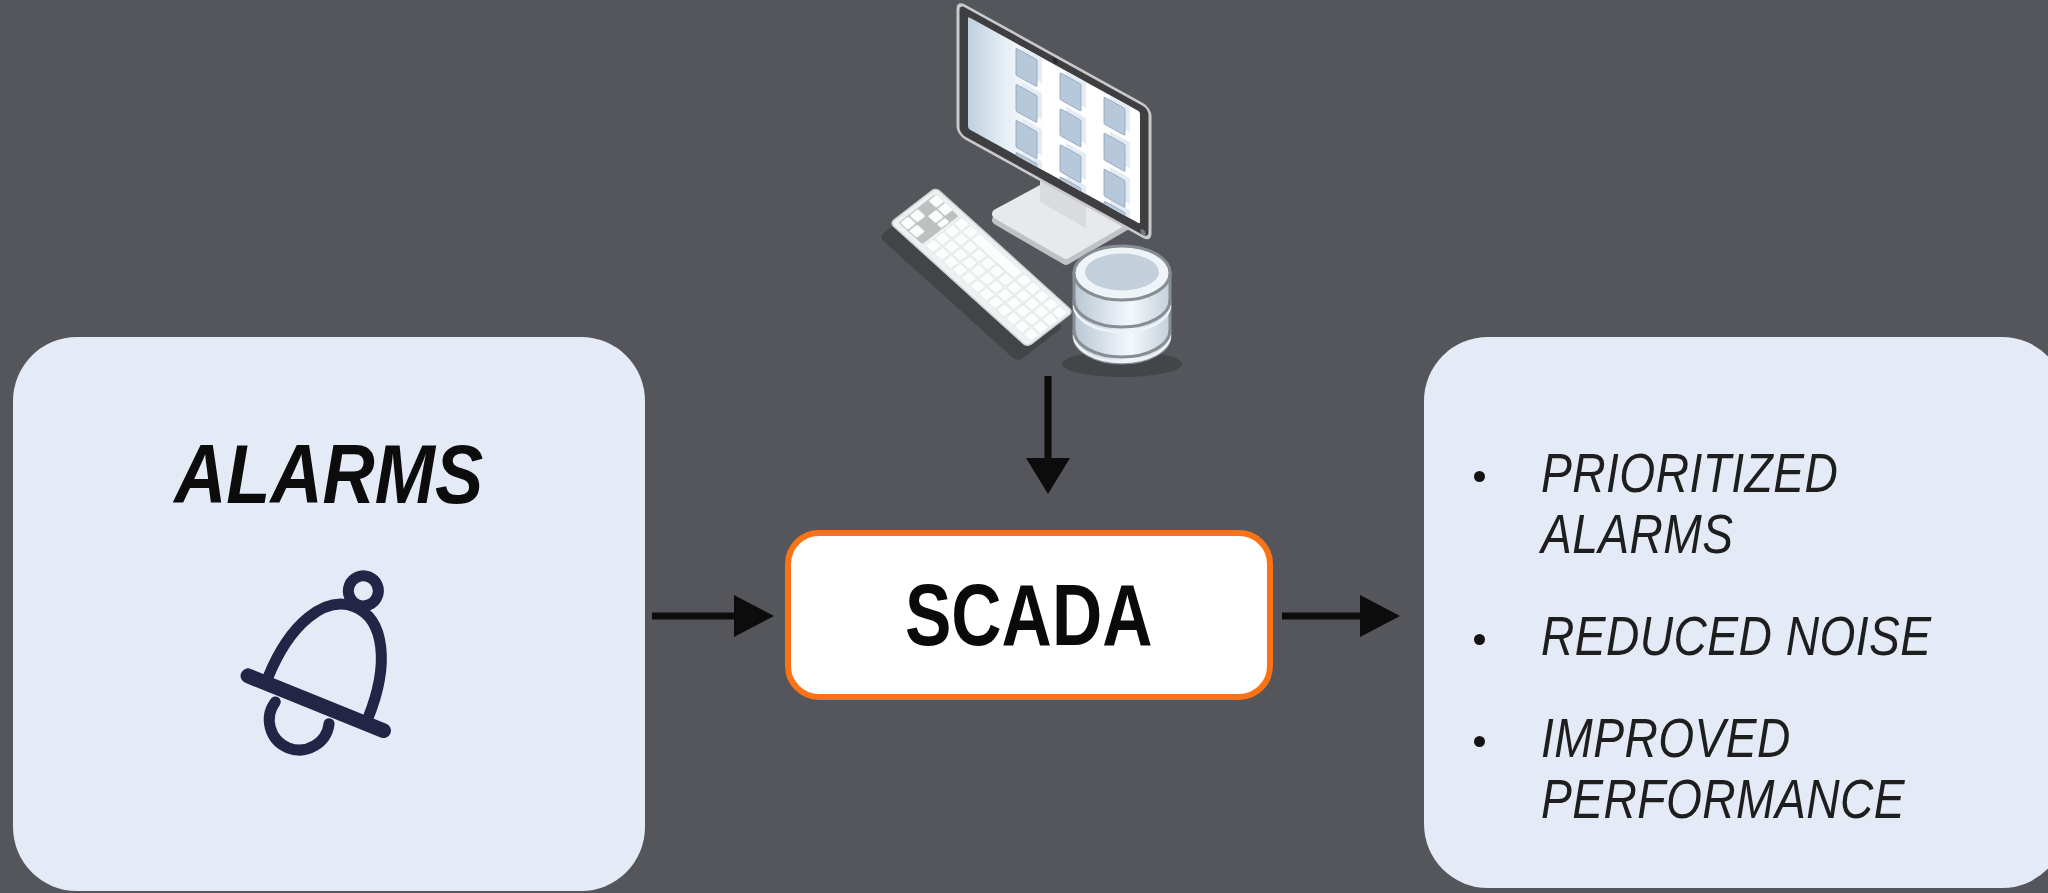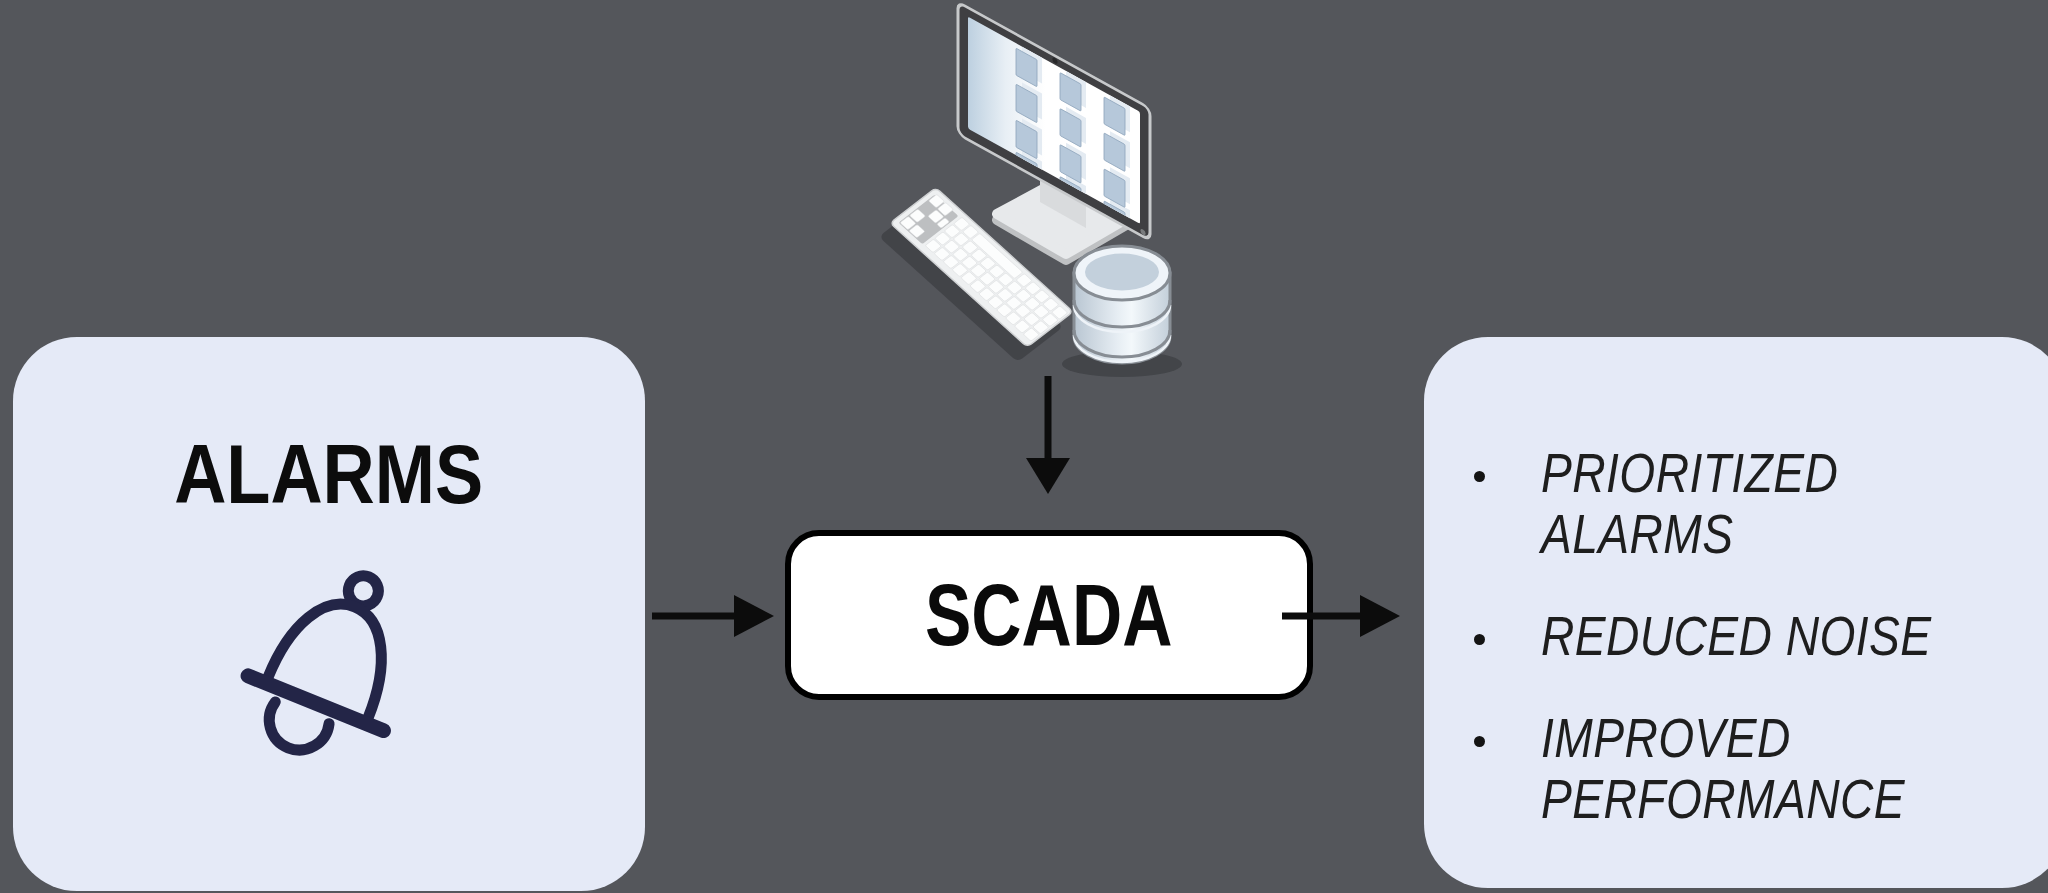--- a/index.html
+++ b/index.html
@@ -1,27 +1,27 @@
 <!DOCTYPE html>
 <html><head>
 <meta charset="utf-8">
 <title>SCADA</title>
 <style>
   html,body{margin:0;padding:0;background:#54565b;}
   #stage{position:relative;width:2048px;height:893px;background:#54565b;overflow:hidden;
          font-family:"Liberation Sans",sans-serif;}
   .panel{position:absolute;background:#e5eaf7;border-radius:64px;}
-  #left-panel{left:13px;top:337px;width:632px;height:554px;}
+  #left-panel{left:13px;top:337px;width:632px;height:554px;font-style:italic;}
   #right-panel{left:1424px;top:337px;width:642px;height:551px;font-style:italic;}
   .alarms-title{position:absolute;left:0;right:0;top:95px;text-align:center;
                 font-size:84px;line-height:84px;font-weight:bold;color:#0c0c0c;}
   .alarms-title span{display:inline-block;transform:scaleX(.86);}
   #bell-svg{position:absolute;left:215px;top:223px;}
-  #scada-node{position:absolute;left:785px;top:530px;width:528px;height:170px;
-              background:#ffffff;border:6px solid #000000;border-radius:34px;
+  #scada-node{position:absolute;left:785px;top:530px;width:488px;height:170px;
+              background:#ffffff;border:6px solid #f97316;border-radius:34px;
               box-sizing:border-box;display:flex;align-items:center;justify-content:center;}
   #scada-node .label{font-size:87px;font-weight:bold;color:#0a0a0a;
                      display:inline-block;transform:scaleX(.80);}
   .arrow-svg{position:absolute;}
   #benefit-list{position:absolute;left:50px;top:106px;margin:0;padding:0;list-style:none;}
   #benefit-list li{display:flex;align-items:flex-start;margin:0 0 41px 0;}
   .bullet-dot{flex:0 0 auto;width:11px;height:11px;border-radius:50%;background:#141414;
               margin:28px 0 0 0;}
   .item-text{display:inline-block;transform:scaleX(.84);transform-origin:left top;
              margin-left:56px;font-size:55px;line-height:61px;color:#1e1e1e;

